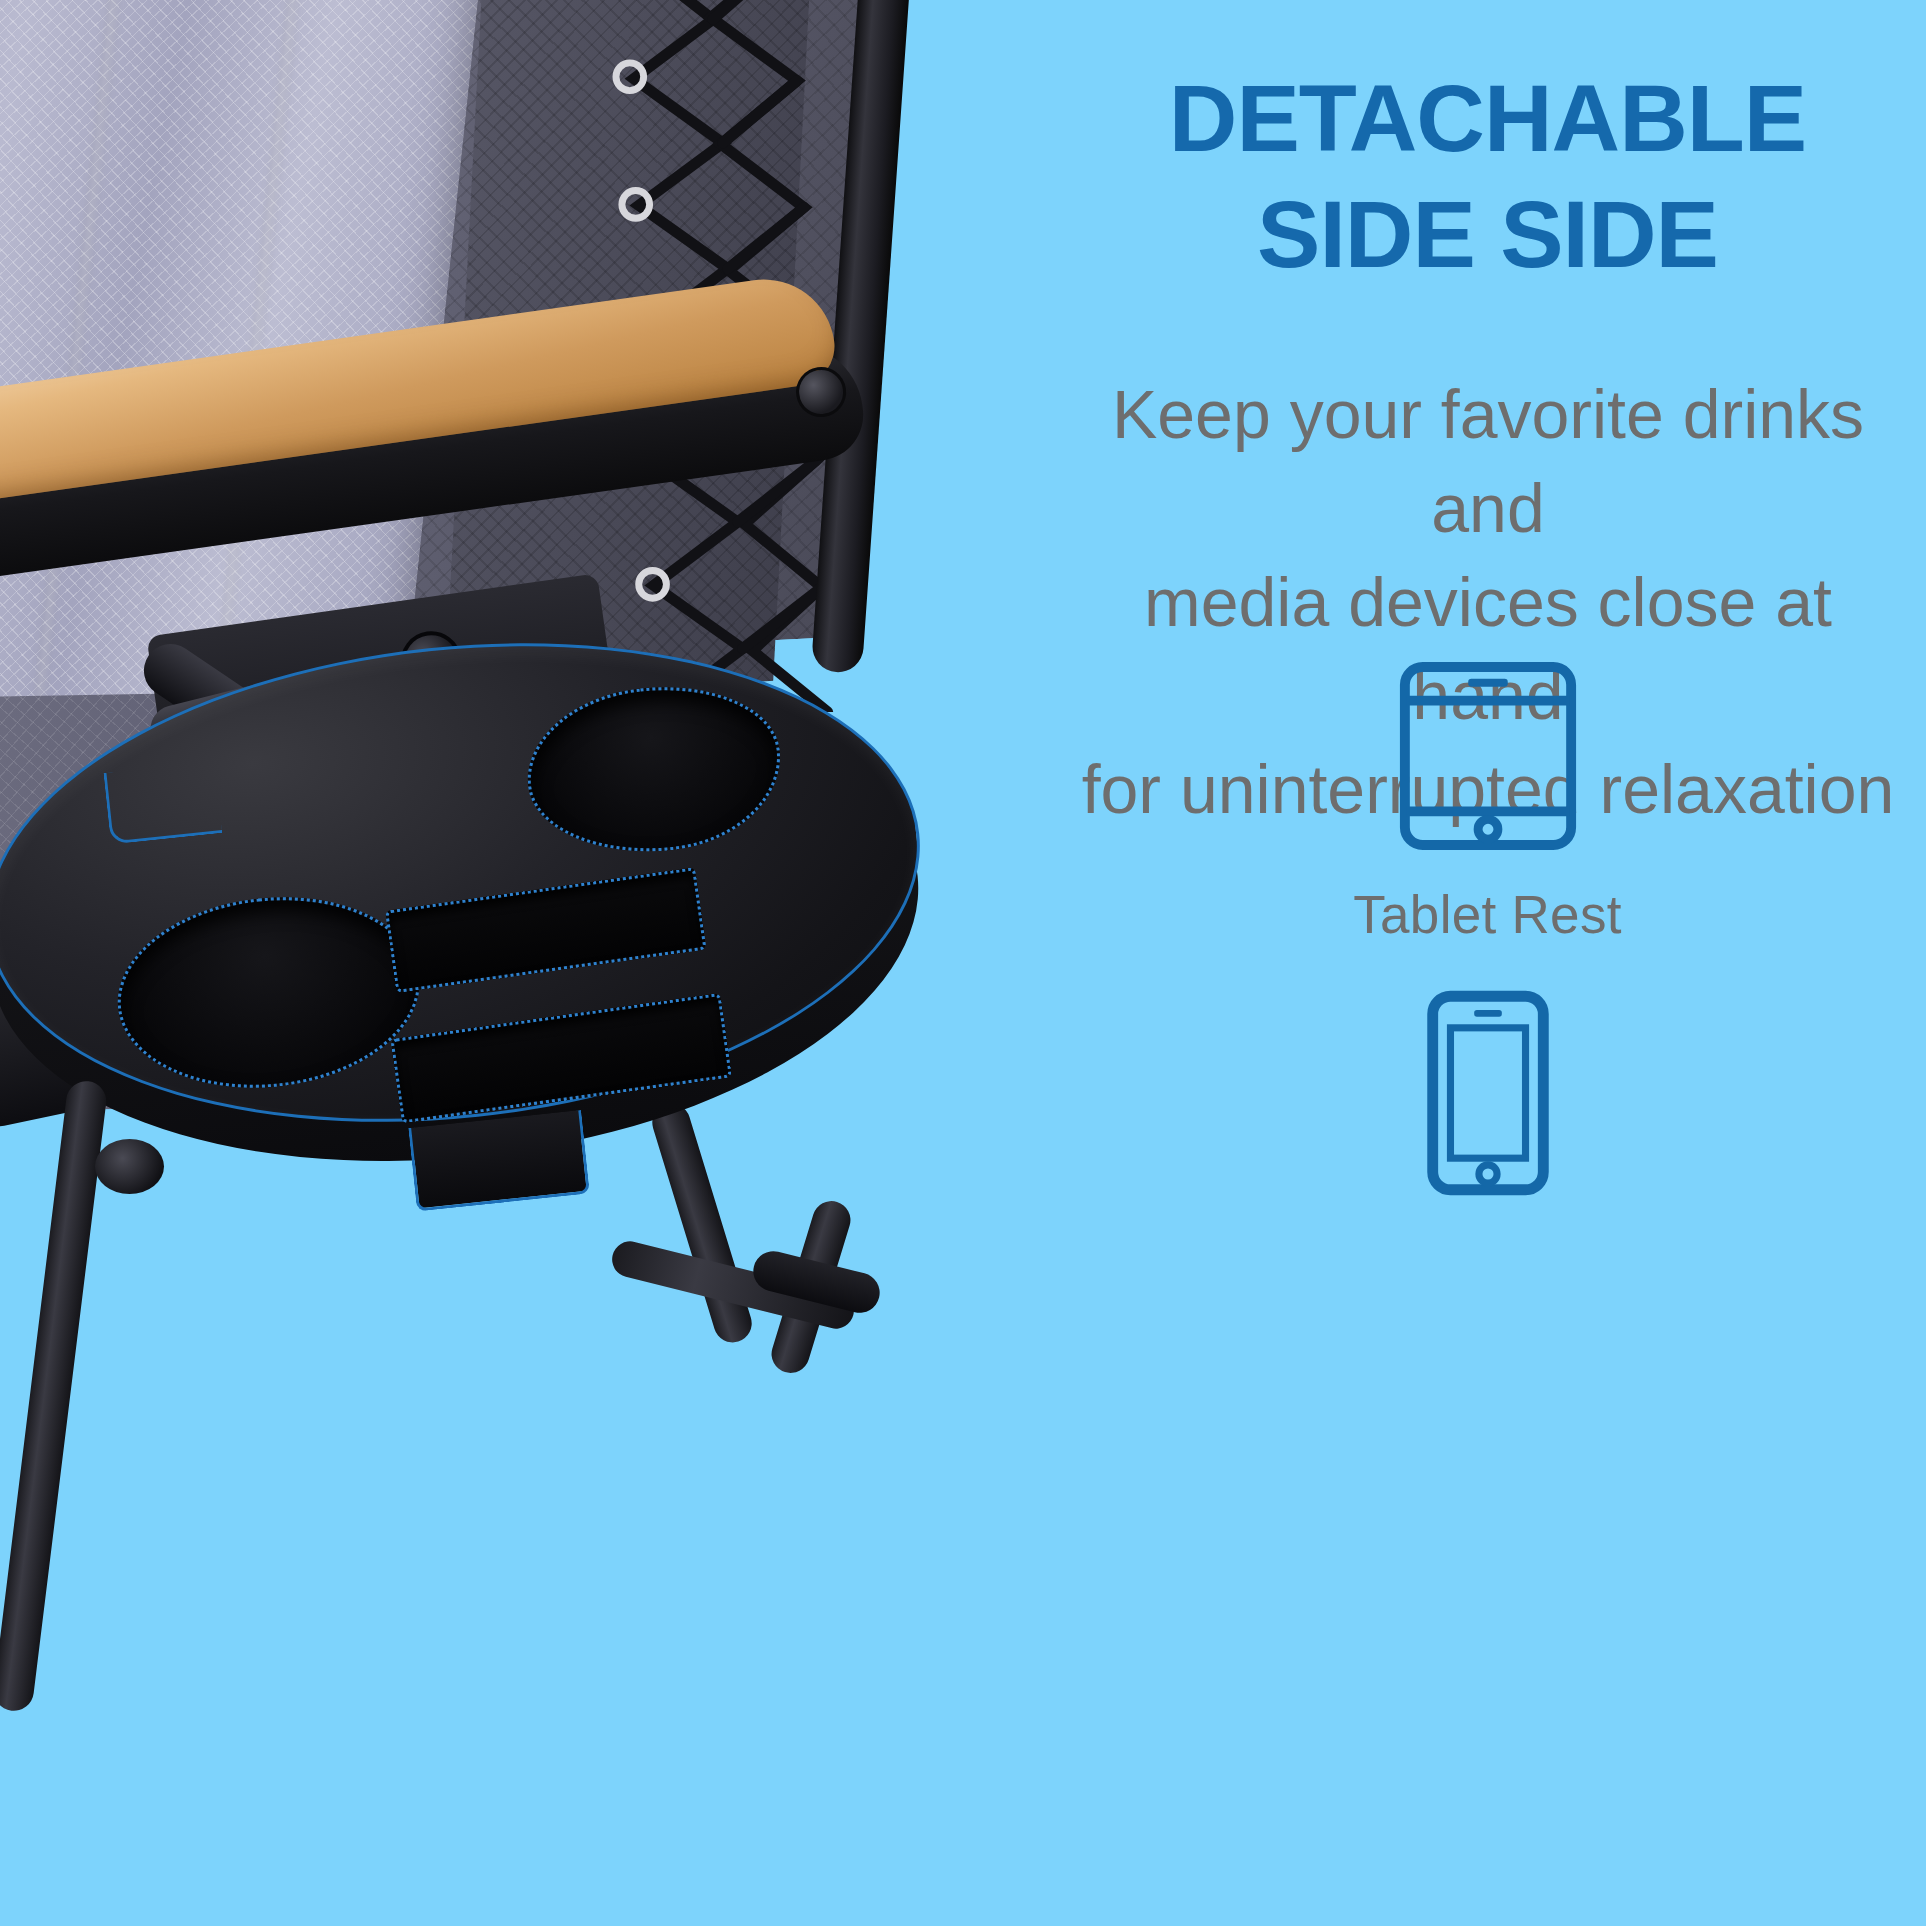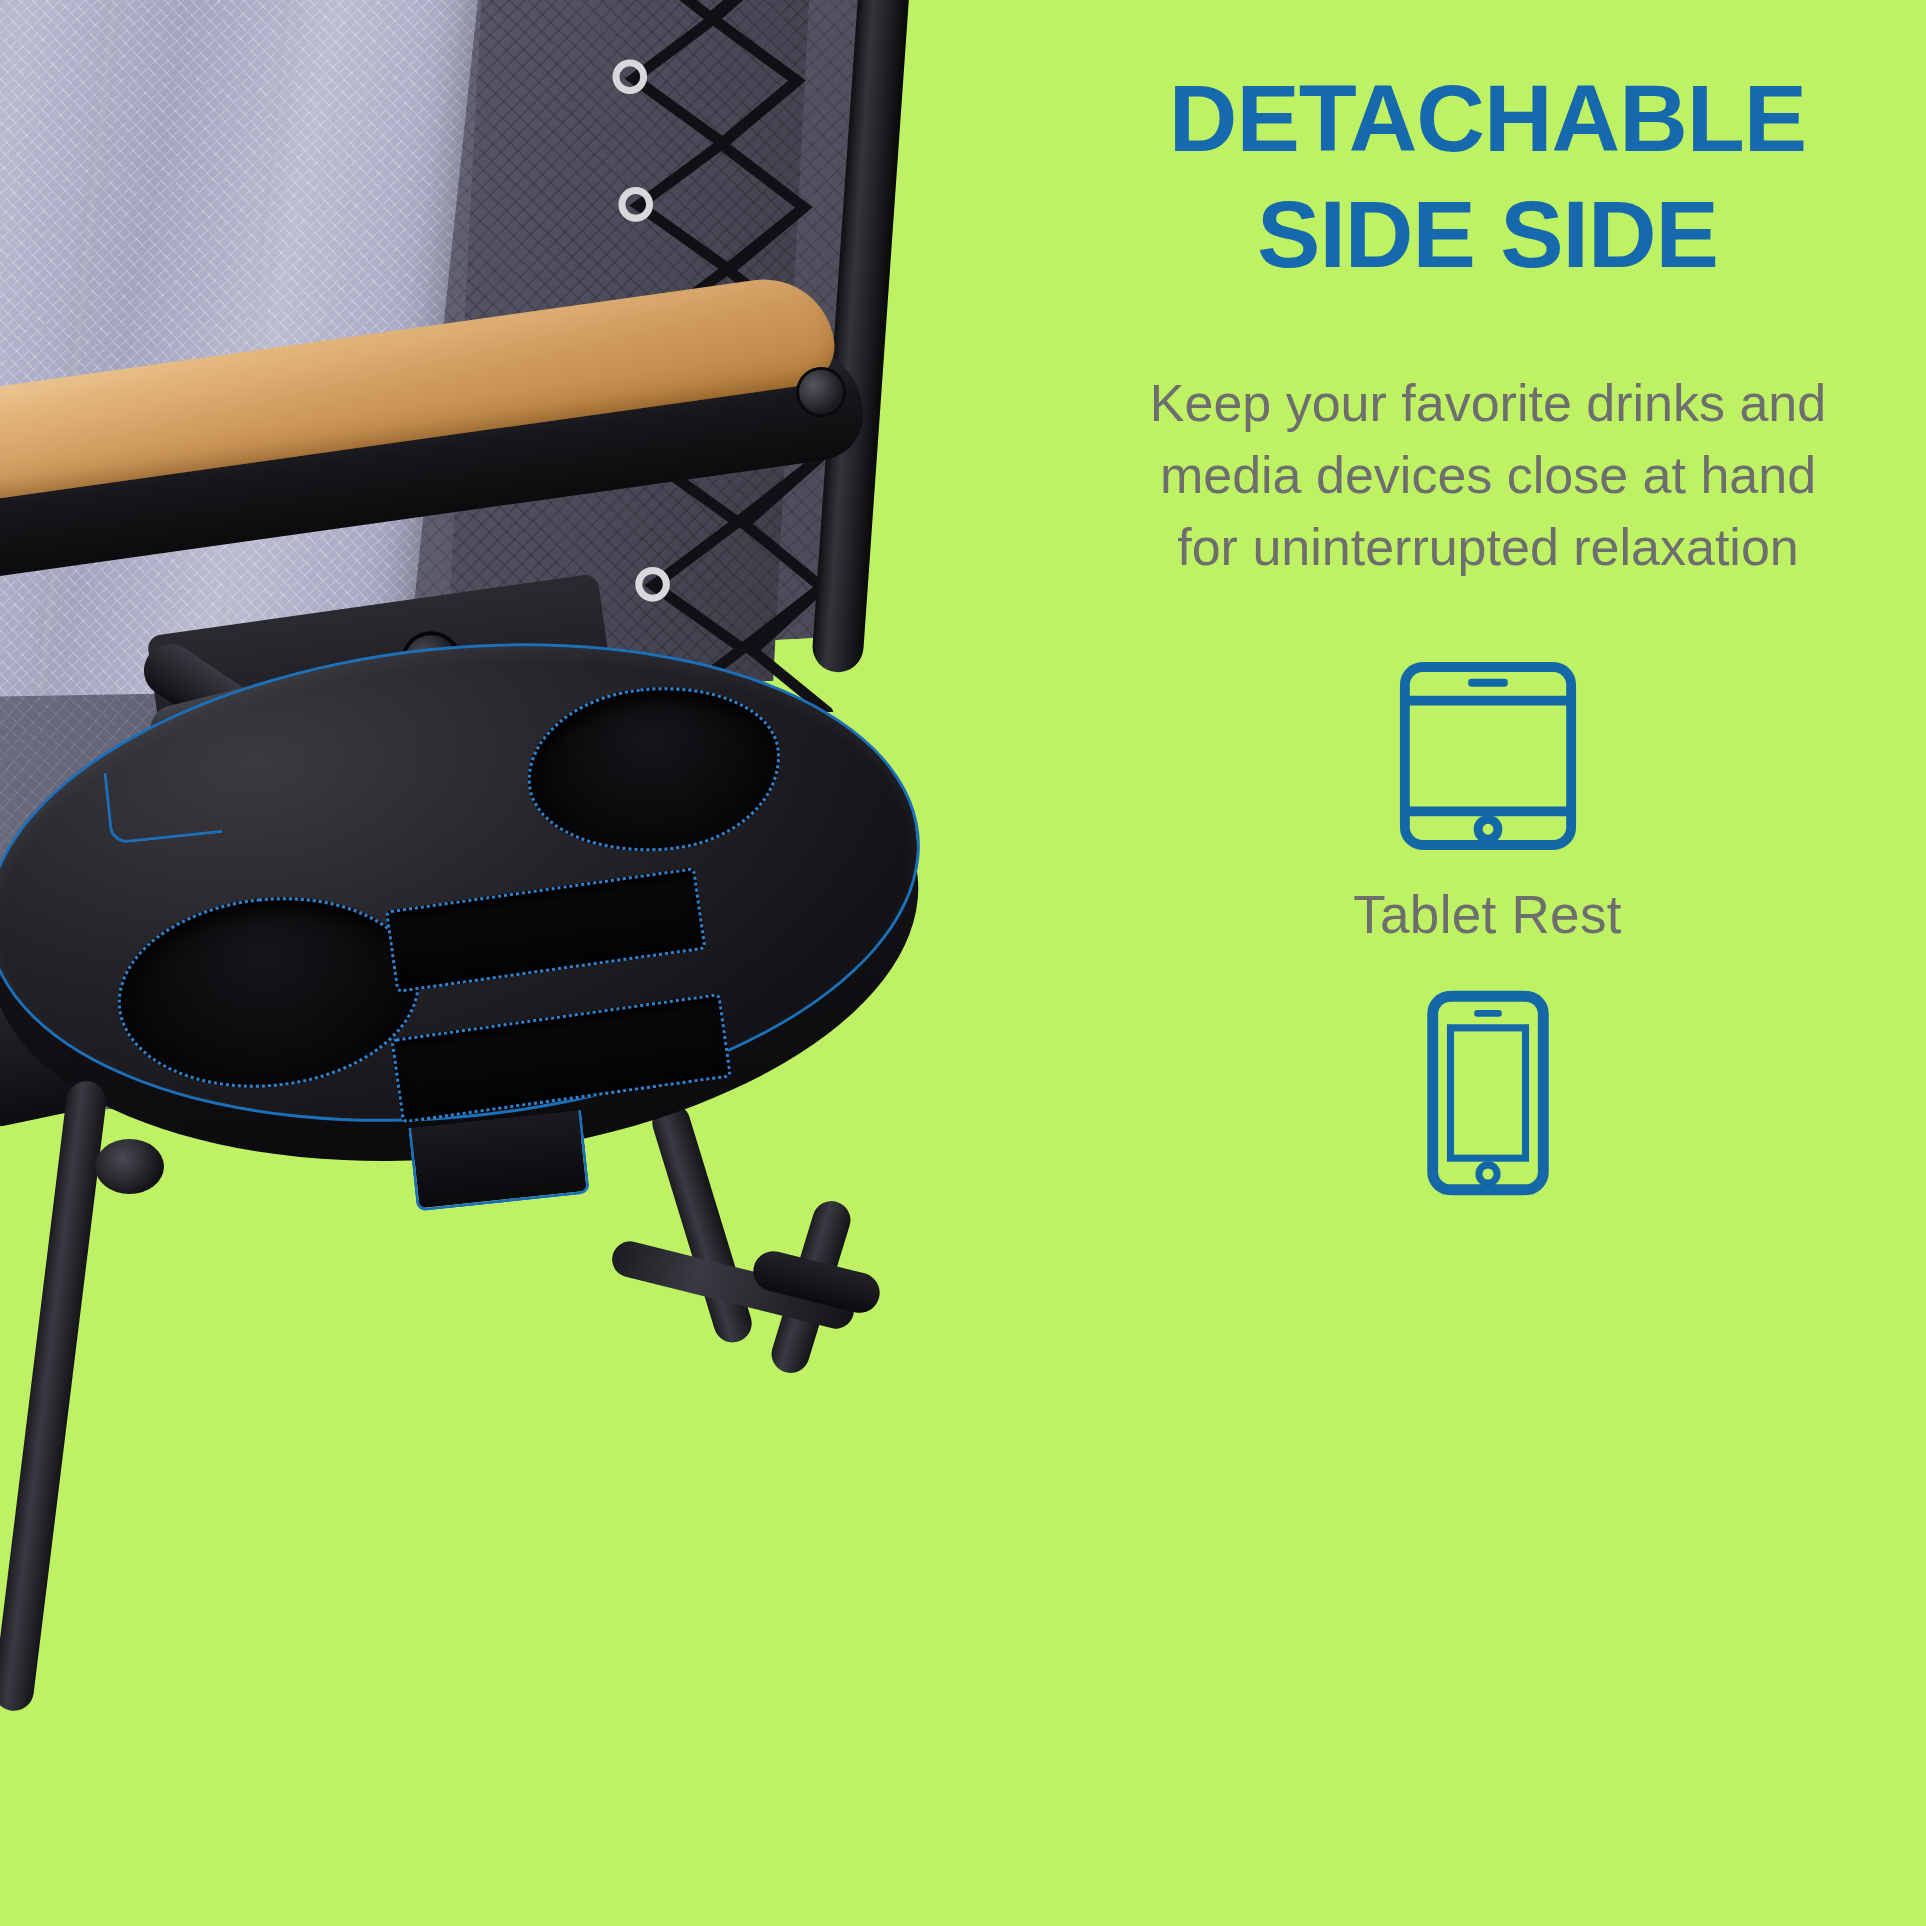--- a/index.html
+++ b/index.html
@@ -10,21 +10,21 @@
     width: 1927px; height: 1927px;
     font-family: "Liberation Sans", sans-serif;
     overflow: hidden;
     position: relative;
   }
 
   #stage {
     position: relative;
     width: 1927px;
     height: 1927px;
-    background: #bef264;
+    background: #7dd3fc;
     overflow: hidden;
   }
 
   
   .photo {
     position: absolute;
     left: 0; top: 0;
     width: 1049px; height: 1927px;
     overflow: hidden;
   }
@@ -291,21 +291,21 @@
     font-weight: 700;
     line-height: 1.22;
     letter-spacing: -1px;
   }
   .subhead {
     position: absolute;
     left: 22px; top: 368px;
     width: 834px;
     text-align: center;
     color: #6e6e6e;
-    font-size: 52px;
+    font-size: 68px;
     font-weight: 400;
     line-height: 1.38;
   }
 
   .features {
     position: absolute;
     left: 0; top: 652px;
     width: 877px;
   }
   .feature {

